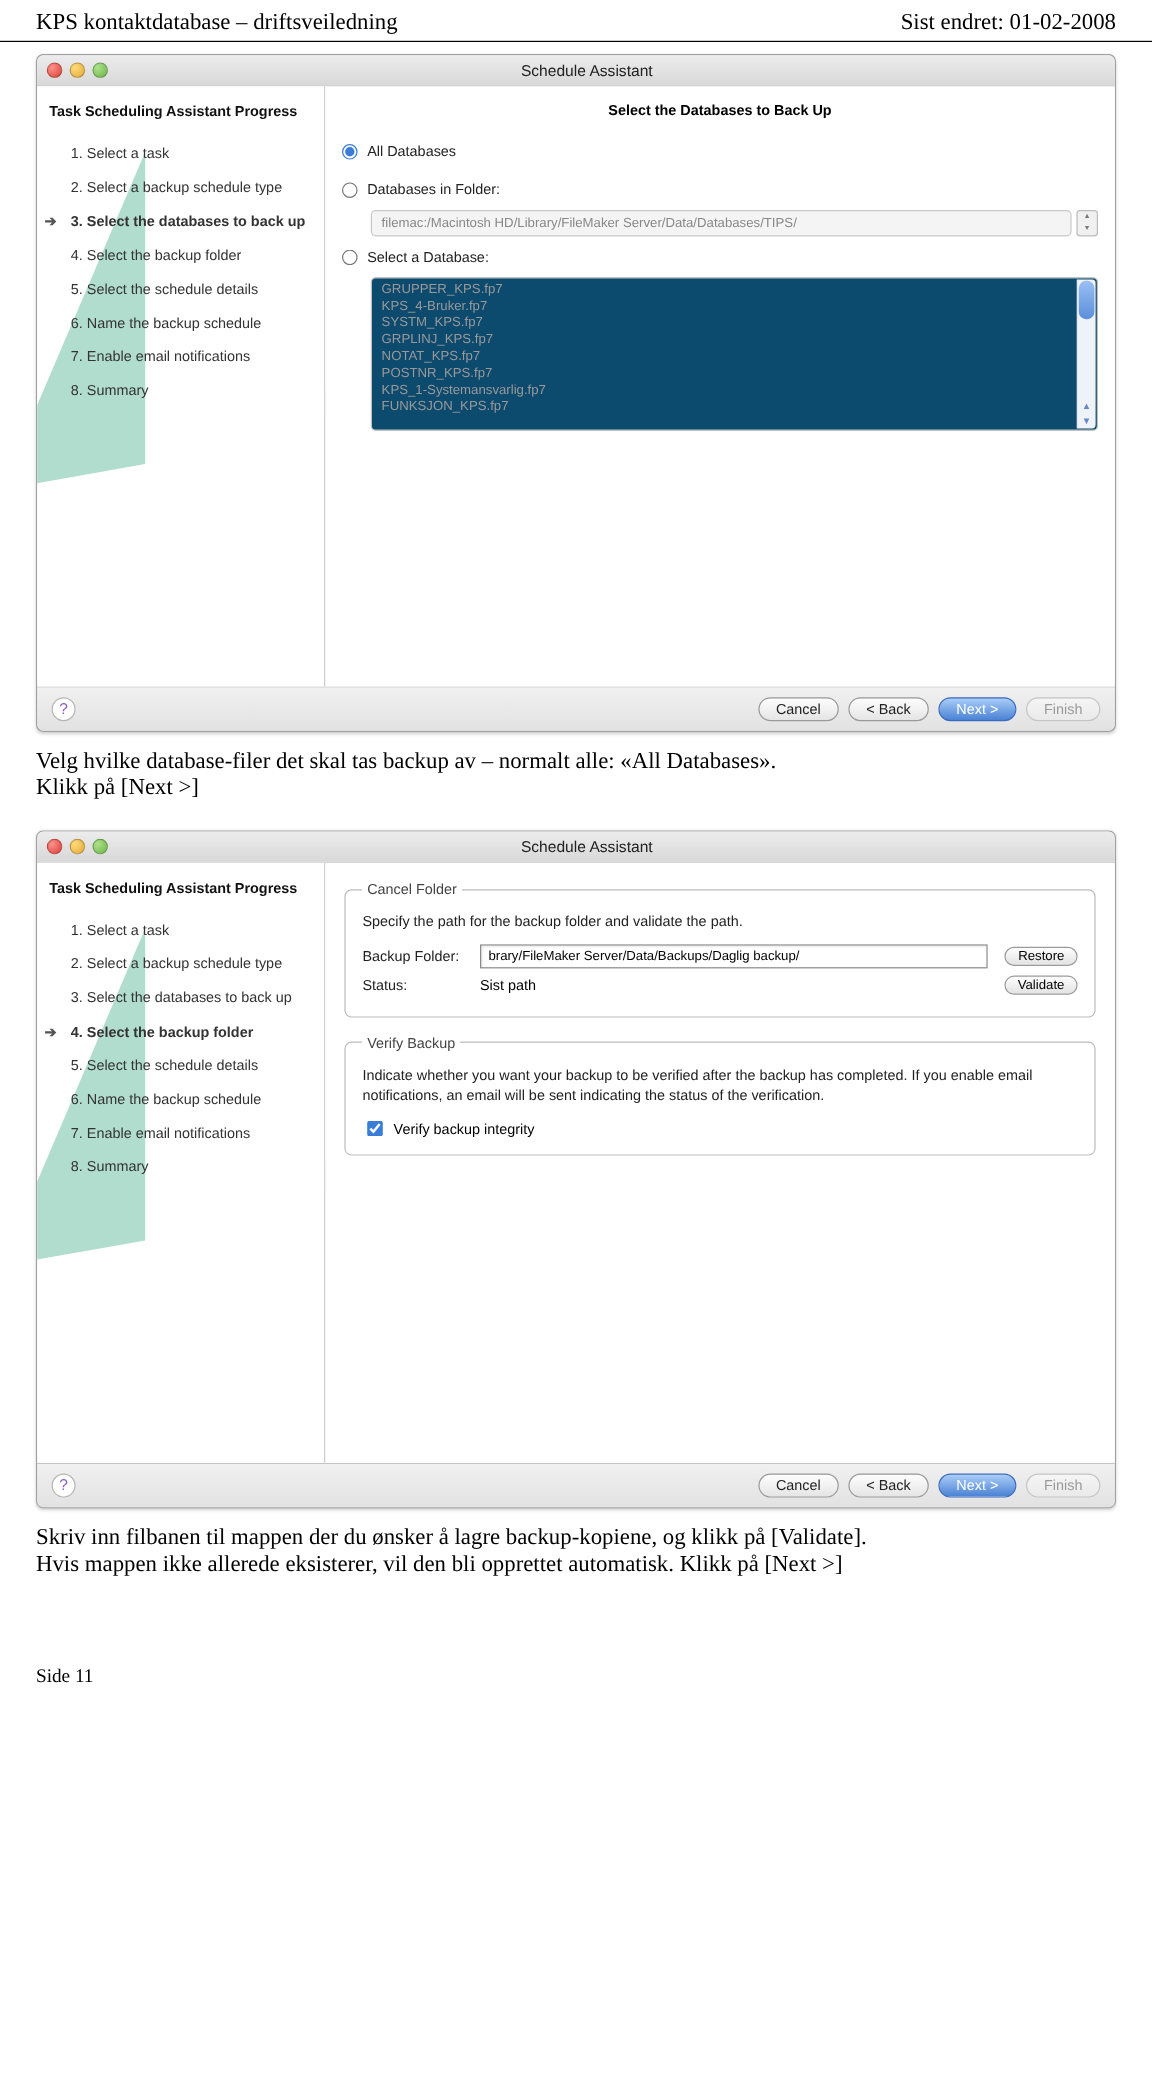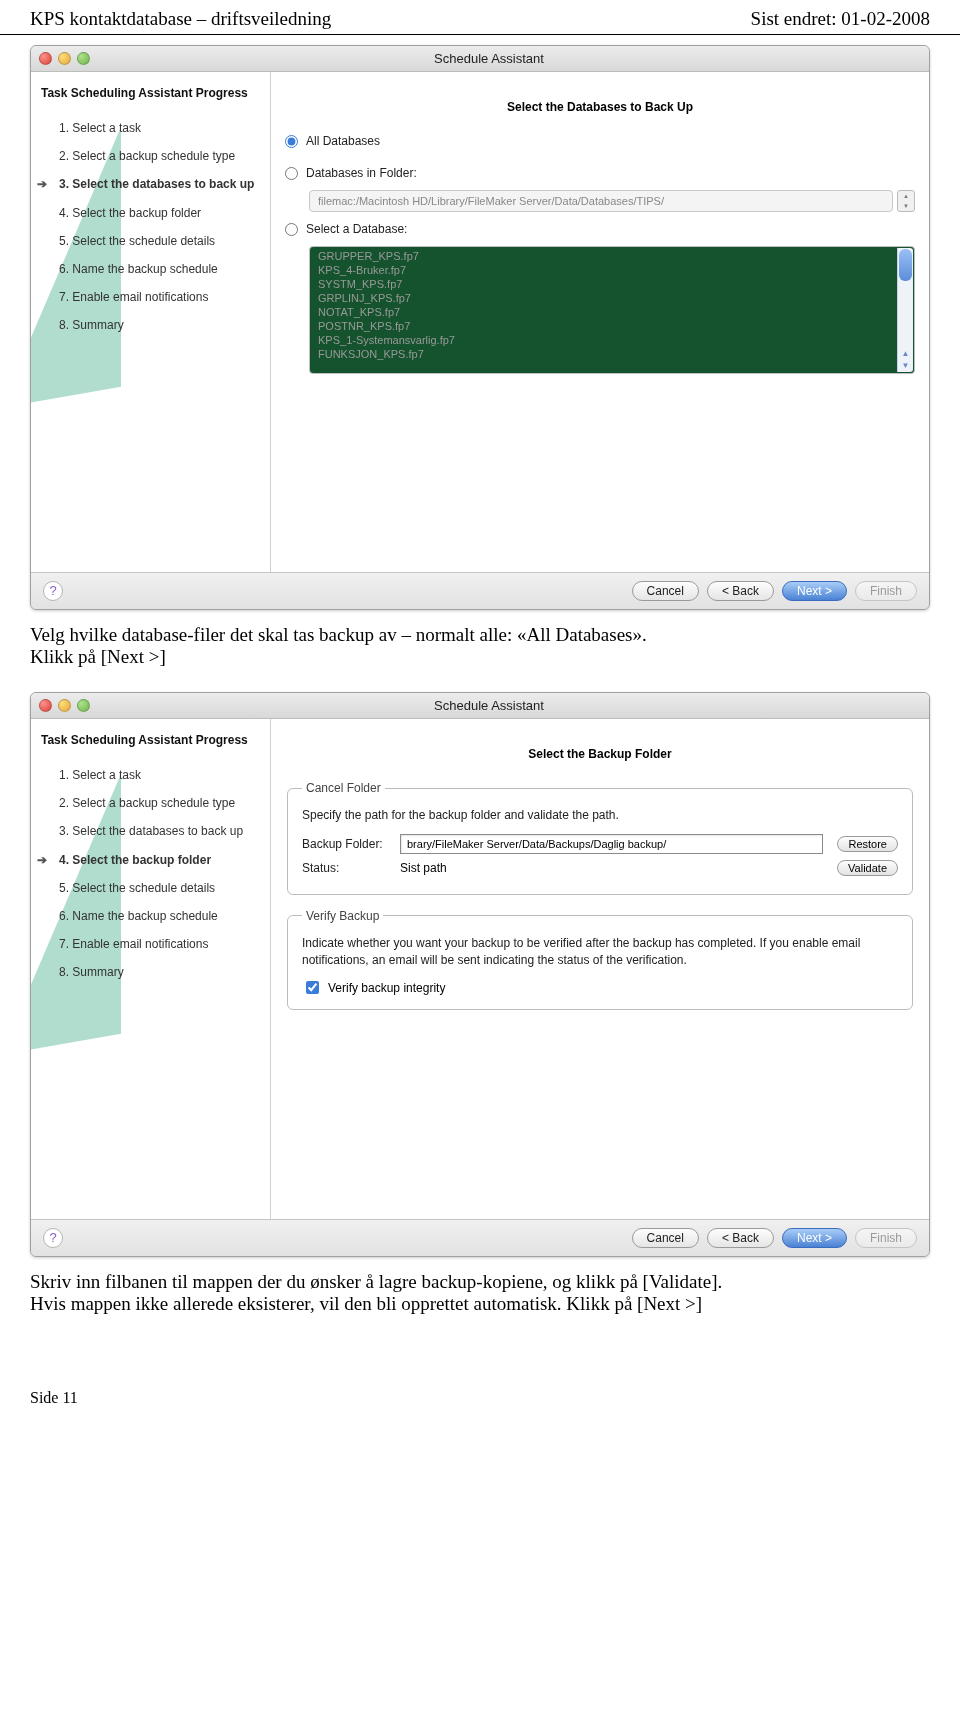--- a/index.html
+++ b/index.html
@@ -104,21 +104,21 @@
     content: "➔";
     position: absolute;
     left: 6px;
     top: 6px;
     font-size: 12px;
     color: #555;
   }
   .main {
     flex: 1;
     background: #fff;
-    padding: 24px 14px;
+    padding: 9px 14px;
   }
   .main-title {
     text-align: center;
     font-size: 12px;
     font-weight: bold;
     margin: 4px 0 20px;
   }
   .radio-row {
     display: flex;
     align-items: center;
@@ -152,21 +152,21 @@
     display: flex; flex-direction: column;
     border: 1px solid #bbb;
     border-radius: 3px;
     background: #f0f0f0;
   }
   .stepper div { flex:1; font-size:6px; text-align:center; line-height:10px; color:#777;}
   .db-listbox {
     margin: 6px 0 0 24px;
     border: 1px solid #bfbfbf;
     border-radius: 4px;
-    background: #14532d;
+    background: #0c4a6e;
     height: 128px;
     position: relative;
     overflow: hidden;
   }
   .db-listbox ul { list-style:none; margin:0; padding:2px 0; }
   .db-listbox li { font-size:11px; color:#999; padding:1px 8px; }
   .scrollbar {
     position:absolute; right:1px; top:1px; bottom:1px; width:16px;
     background:#eef3fa;
     border-left:1px solid #c5d2e8;
@@ -345,21 +345,20 @@
           <li>2. Select a backup schedule type</li>
           <li>3. Select the databases to back up</li>
           <li class="active">4. Select the backup folder</li>
           <li>5. Select the schedule details</li>
           <li>6. Name the backup schedule</li>
           <li>7. Enable email notifications</li>
           <li>8. Summary</li>
         </ul>
     </div>
     <div class="main">
-      <div class="main-title">Select the Backup Folder</div>
       <fieldset class="group">
         <legend>Cancel Folder</legend>
         <div class="desc">Specify the path for the backup folder and validate the path.</div>
         <div class="form-row">
           <span class="lbl">Backup Folder:</span>
           <input class="textfield" value="brary/FileMaker Server/Data/Backups/Daglig backup/" style="">
           <button class="small-btn">Restore</button>
         </div>
         <div class="form-row">
           <span class="lbl">Status:</span>

